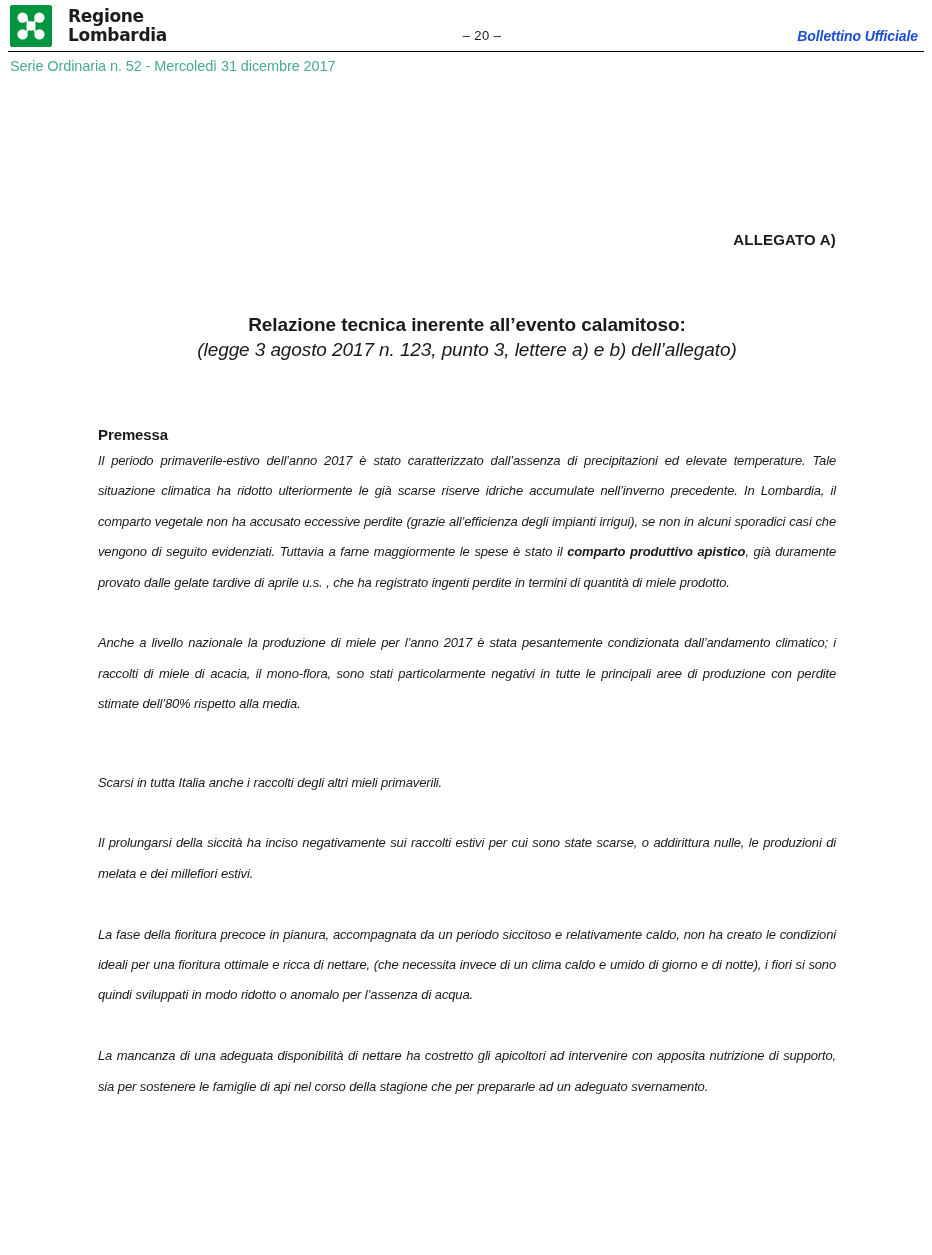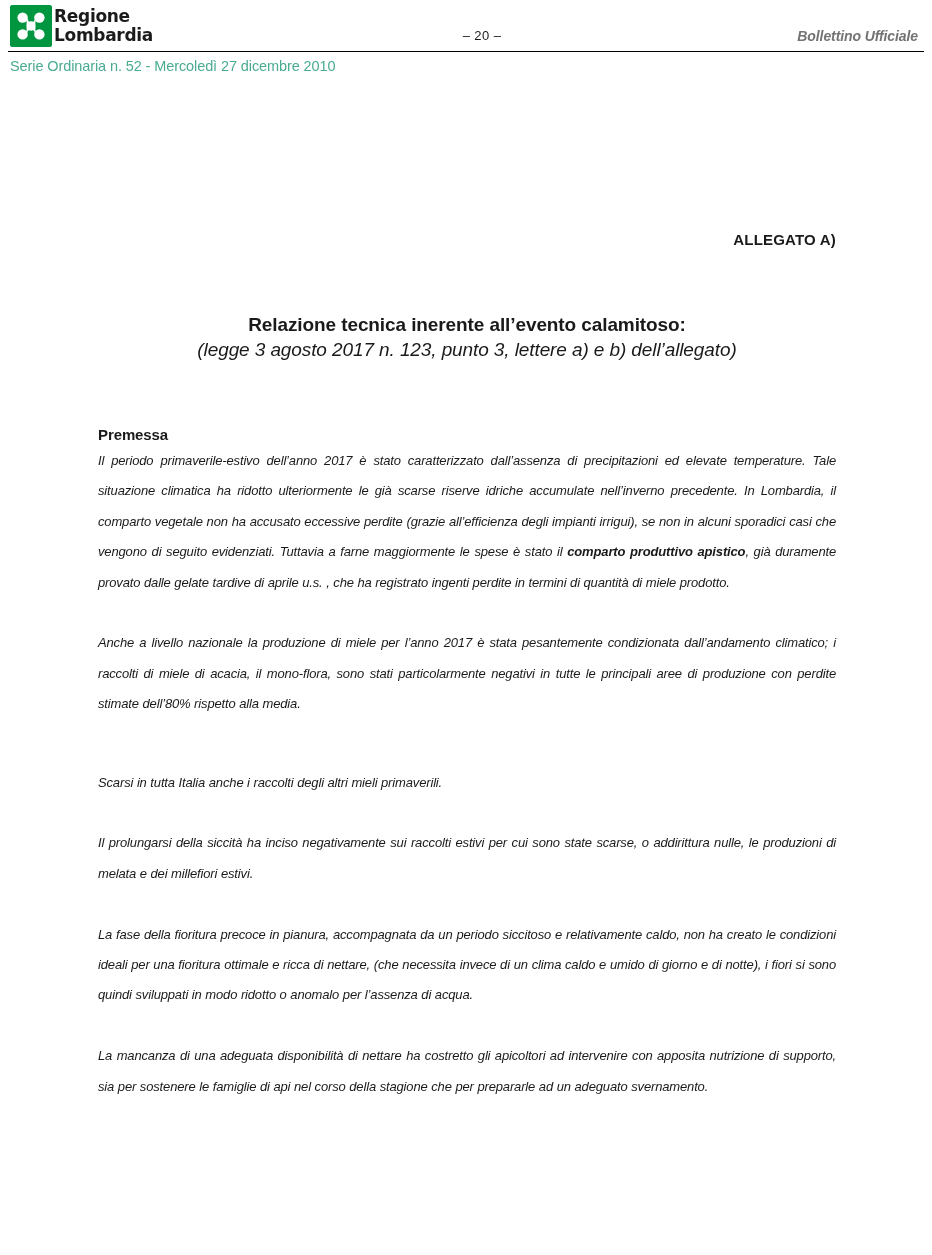--- a/index.html
+++ b/index.html
@@ -26,21 +26,21 @@
     width: 932px;
     height: 52px;
   }
 
   .brand {
     position: absolute;
     left: 10px;
     top: 5px;
     display: flex;
     align-items: center;
-    gap: 2px;
+    gap: 16px;
   }
 
   .brand-mark {
     width: 42px;
     height: 42px;
     border-radius: 3px;
     background: linear-gradient(135deg, #0a9a49 0%, #008a3a 55%, #00702f 100%);
     display: block;
     flex: none;
   }
@@ -66,21 +66,21 @@
     letter-spacing: 0.4px;
   }
 
   .bulletin-title {
     position: absolute;
     right: 14px;
     top: 28px;
     font-size: 14px;
     font-style: italic;
     font-weight: 600;
-    color: #737373;
+    color: #1d4ed8;
     letter-spacing: -0.1px;
   }
 
   .header-rule {
     position: absolute;
     left: 8px;
     top: 51px;
     width: 916px;
     height: 1.4px;
     background: #000000;
@@ -188,21 +188,21 @@
 Lombardia</span>
   </div>
 
   <div class="page-number">– 20 –</div>
 
   <div class="bulletin-title">Bollettino Ufficiale</div>
 
   <div class="header-rule"></div>
 </div>
 
-<div class="serie-line">Serie Ordinaria n. 52 - Mercoledì 27 dicembre 2010</div>
+<div class="serie-line">Serie Ordinaria n. 52 - Mercoledì 31 dicembre 2017</div>
 
 <div class="doc-body">
 
   <div class="allegato">ALLEGATO A)</div>
 
   <div class="title-block">
     <div class="title-line bold">Relazione tecnica inerente all’evento calamitoso:</div>
     <div class="title-line italic">(legge 3 agosto 2017 n. 123, punto 3, lettere a) e b) dell’allegato)</div>
   </div>
 

